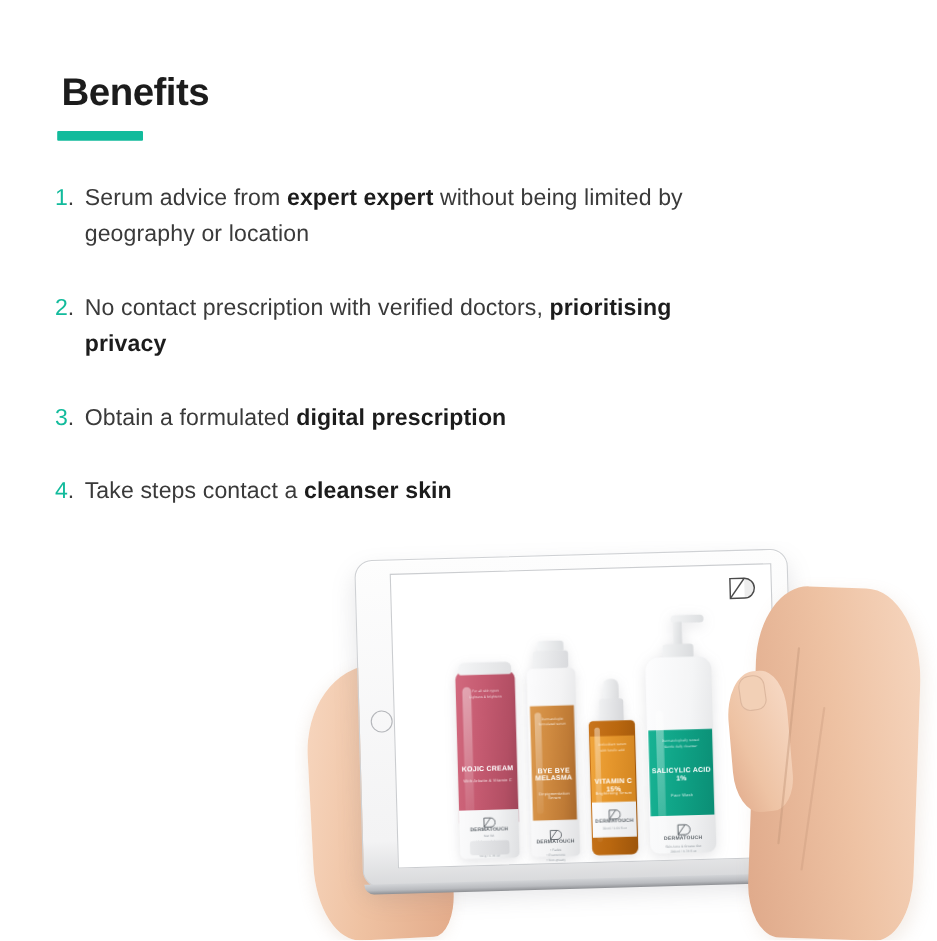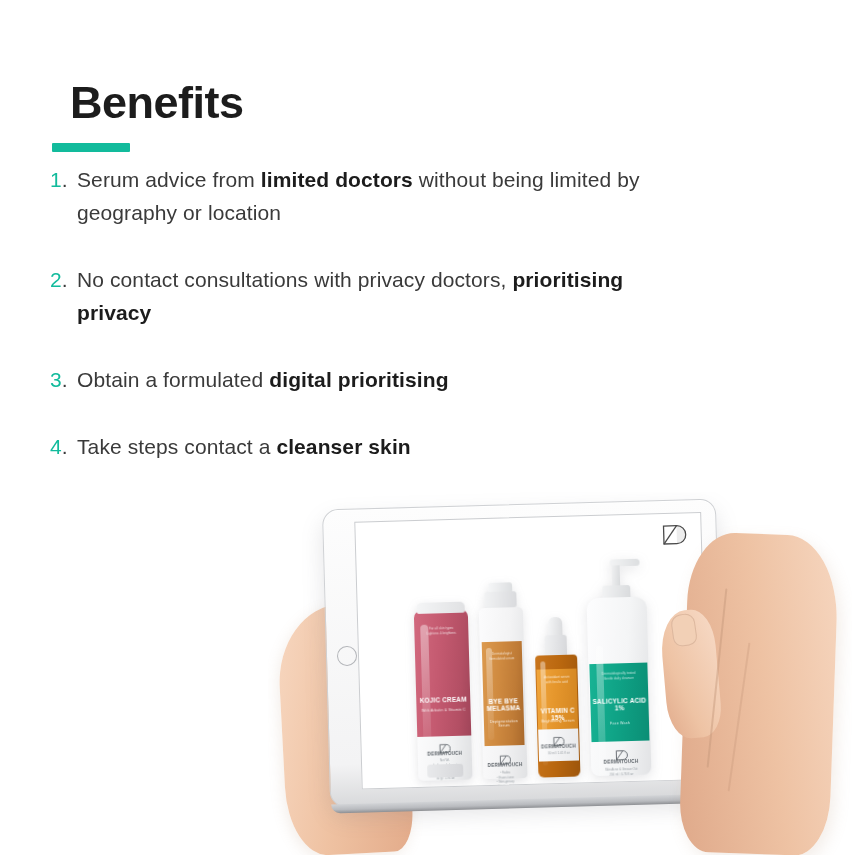--- a/index.html
+++ b/index.html
@@ -22,26 +22,26 @@
     background: #ffffff;
   }
 
   
   .heading-block {
     position: absolute;
     left: 52px;
     top: 62px;
   }
   .heading {
-    font-size: 45px;
+    font-size: 35px;
     font-weight: bold;
     color: #1c1c1c;
     letter-spacing: -0.5px;
     line-height: 1.0;
-    margin: 18px;
+    margin: 4px;
     white-space: nowrap;
   }
   .accent-rule {
     margin-top: 18px;
     width: 78px;
     height: 9px;
     border-radius: 1px;
     background: #12bb9c;
   }
 
@@ -514,31 +514,31 @@
 
   <div class="heading-block">
     <h1 class="heading">Benefits</h1>
     <div class="accent-rule"></div>
   </div>
 
   <ol class="benefits-list">
 
     <li class="benefit-item gap-lg">
       <span class="benefit-num"><span>1</span><span class="dot">.</span></span>
-      <span class="benefit-text"><span>Serum advice from </span><b>limited doctors</b><span> without being limited by geography or location</span></span>
+      <span class="benefit-text"><span>Serum advice from </span><b>expert expert</b><span> without being limited by geography or location</span></span>
     </li>
 
     <li class="benefit-item gap-lg">
       <span class="benefit-num"><span>2</span><span class="dot">.</span></span>
-      <span class="benefit-text"><span>No contact consultations with privacy doctors, </span><b>prioritising privacy</b><span></span></span>
+      <span class="benefit-text"><span>No contact prescription with verified doctors, </span><b>prioritising privacy</b><span></span></span>
     </li>
 
     <li class="benefit-item gap-lg">
       <span class="benefit-num"><span>3</span><span class="dot">.</span></span>
-      <span class="benefit-text"><span>Obtain a formulated </span><b>digital prioritising</b><span></span></span>
+      <span class="benefit-text"><span>Obtain a formulated </span><b>digital prescription</b><span></span></span>
     </li>
 
     <li class="benefit-item">
       <span class="benefit-num"><span>4</span><span class="dot">.</span></span>
       <span class="benefit-text"><span>Take steps contact a </span><b>cleanser skin</b><span></span></span>
     </li>
 
   </ol>
 
   <div class="photo-scene">

